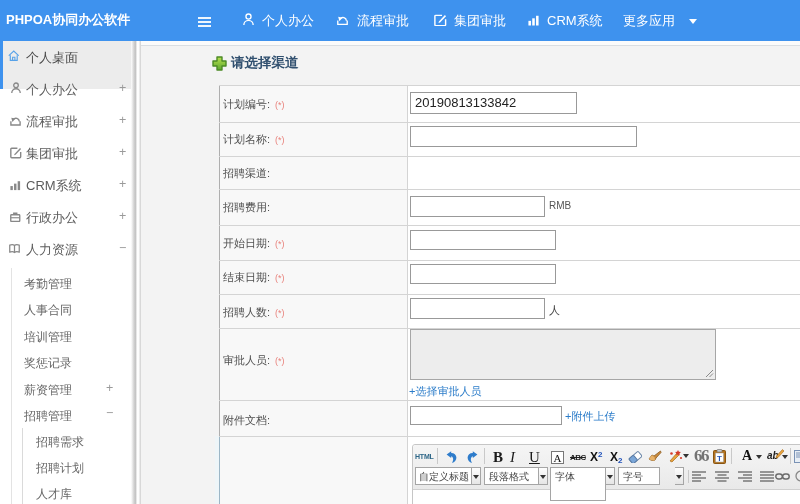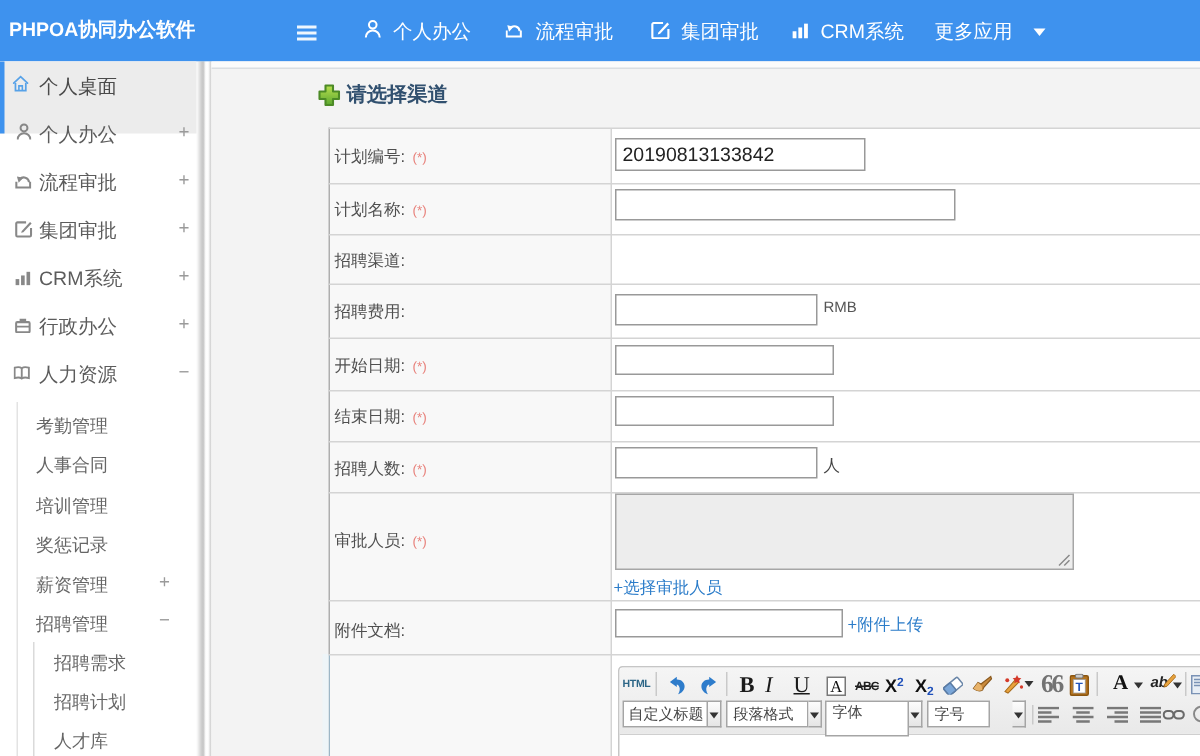--- a/index.html
+++ b/index.html
@@ -211,21 +211,21 @@
     </svg>
 
 <div class="abs" style="left:415px;top:467px;width:57px;height:18px;background:#fff;border:1px solid #a5a5a5;font-size:10px;color:#444;line-height:17px;padding-left:3px;white-space:nowrap;overflow:hidden;">自定义标题</div>
 <div class="abs" style="left:472px;top:467px;width:9px;height:18px;background:linear-gradient(#fdfdfd,#e5e5e5);border:1px solid #a5a5a5;border-left:none;">
       <span style="position:absolute;left:1px;top:7px;width:0;height:0;border-left:3.5px solid transparent;border-right:3.5px solid transparent;border-top:4px solid #333;"></span>
     </div>
 <div class="abs" style="left:484px;top:467px;width:55px;height:18px;background:#fff;border:1px solid #a5a5a5;font-size:10px;color:#444;line-height:17px;padding-left:4px;white-space:nowrap;overflow:hidden;">段落格式</div>
 <div class="abs" style="left:539px;top:467px;width:9px;height:18px;background:linear-gradient(#fdfdfd,#e5e5e5);border:1px solid #a5a5a5;border-left:none;">
       <span style="position:absolute;left:1px;top:7px;width:0;height:0;border-left:3.5px solid transparent;border-right:3.5px solid transparent;border-top:4px solid #333;"></span>
     </div>
-<div class="abs" style="left:550px;top:467px;width:56px;height:24px;background:#fff;border:1px solid #a5a5a5;font-size:10px;color:#444;line-height:17px;padding-left:4px;white-space:nowrap;overflow:hidden;font-family:Liberation Mono, monospace;">字体</div>
+<div class="abs" style="left:550px;top:467px;width:56px;height:34px;background:#fff;border:1px solid #a5a5a5;font-size:10px;color:#444;line-height:17px;padding-left:4px;white-space:nowrap;overflow:hidden;">字体</div>
 <div class="abs" style="left:606px;top:467px;width:9px;height:18px;background:linear-gradient(#fdfdfd,#e5e5e5);border:1px solid #a5a5a5;border-left:none;">
       <span style="position:absolute;left:1px;top:7px;width:0;height:0;border-left:3.5px solid transparent;border-right:3.5px solid transparent;border-top:4px solid #333;"></span>
     </div>
 <div class="abs" style="left:618px;top:467px;width:42px;height:18px;background:#fff;border:1px solid #a5a5a5;font-size:10px;color:#444;line-height:17px;padding-left:4px;white-space:nowrap;overflow:hidden;">字号</div>
 <div class="abs" style="left:675px;top:467px;width:9px;height:18px;background:linear-gradient(#fdfdfd,#e5e5e5);border:1px solid #a5a5a5;border-left:none;">
       <span style="position:absolute;left:1px;top:7px;width:0;height:0;border-left:3.5px solid transparent;border-right:3.5px solid transparent;border-top:4px solid #333;"></span>
     </div>
 <div class="vline" style="left:688px;top:470px;height:13px;background:#c9c9c9;"></div>
 <svg class="abs" style="left:692px;top:471px;" width="15" height="11" viewBox="0 0 15 11">
       <path d="M0 1 h14 M0 4 h9 M0 7 h14 M0 10 h9" stroke="#787878" stroke-width="1.6"></path>

